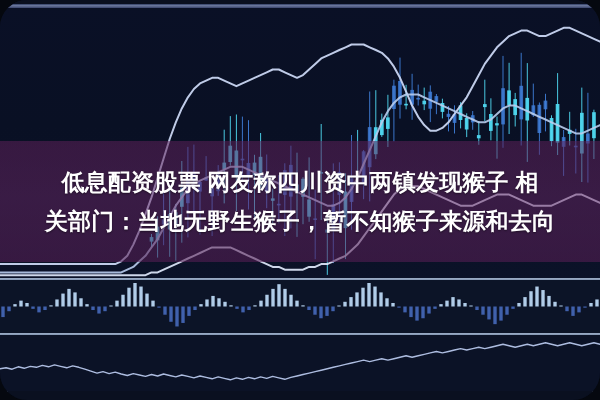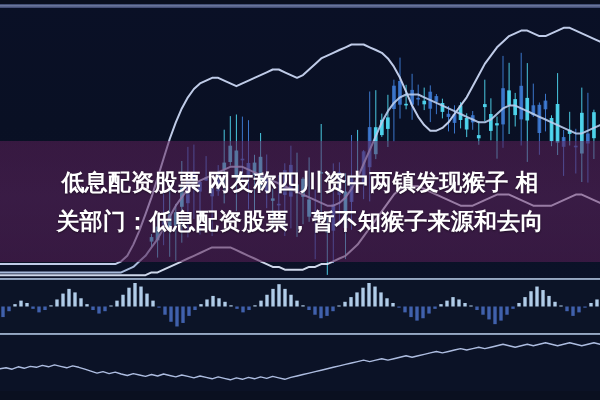--- a/index.html
+++ b/index.html
@@ -1,19 +1,20 @@
 <!DOCTYPE html>
 <html><head>
 <meta charset="utf-8">
 <style>
   html,body{margin:0;padding:0;background:#05080f;}
   #stage{
     position:relative;width:600px;height:400px;overflow:hidden;
     background:#080d1c;
     font-family:"Liberation Sans","DejaVu Sans",sans-serif;
+    border-radius:27px;
   }
   
   .panel{position:absolute;left:0;width:600px;overflow:hidden;}
   #price-panel{top:0;height:278px;background:
      linear-gradient(180deg,#0a1026 0%,#091024 45%,#0b1228 100%);}
   #hist-panel{top:280px;height:53px;background:#0c1427;}
   #line-panel{top:335px;height:56px;background:#0b1226;}
   #bottom-strip{top:391px;height:9px;background:#0a1020;}
 
   .hrule{position:absolute;left:0;width:600px;height:2px;
@@ -217,21 +218,21 @@
       <path id="bb-upper" class="bb-outer" d="M0.0 264.1 L6.1 264.1 L12.1 264.1 L18.2 264.1 L24.2 264.1 L30.3 264.1 L36.4 264.1 L42.4 264.1 L48.5 264.1 L54.5 264.1 L60.6 264.1 L66.7 264.1 L72.7 264.1 L78.8 264.1 L84.8 264.1 L90.9 264.1 L97.0 264.1 L103.0 264.1 L109.1 264.1 L115.2 264.1 L121.2 261.3 L127.3 255.8 L133.3 244.6 L139.4 230.7 L145.5 214.1 L151.5 197.4 L157.6 177.9 L163.6 158.5 L169.7 139.0 L175.8 122.3 L181.8 108.4 L187.9 97.3 L193.9 89.0 L200.0 83.4 L206.1 80.6 L212.1 77.8 L218.2 77.8 L224.2 80.6 L230.3 83.4 L236.4 86.2 L242.4 83.4 L248.5 80.6 L254.5 77.8 L260.6 75.1 L266.7 72.3 L272.7 69.5 L278.8 69.5 L284.8 72.3 L290.9 75.1 L297.0 77.8 L303.0 75.1 L309.1 69.5 L315.2 63.9 L321.2 58.4 L327.3 55.6 L333.3 52.8 L339.4 50.0 L345.5 47.3 L351.5 44.5 L357.6 44.5 L363.6 44.5 L369.7 47.3 L375.8 50.0 L381.8 52.8 L387.9 58.4 L393.9 66.7 L400.0 77.8 L406.1 91.7 L412.1 105.6 L418.2 116.8 L424.2 125.1 L430.3 130.7 L436.4 130.7 L442.4 127.9 L448.5 122.3 L454.5 114.0 L460.6 105.6 L466.7 97.3 L472.7 86.2 L478.8 75.1 L484.8 63.9 L490.9 55.6 L497.0 47.3 L503.0 41.7 L509.1 36.1 L515.2 33.4 L521.2 30.6 L527.3 30.6 L533.3 33.4 L539.4 36.1 L545.5 36.1 L551.5 33.4 L557.6 30.6 L563.6 27.8 L569.7 27.8 L575.8 30.6 L581.8 33.4 L587.9 36.1 L593.9 38.9 L600.0 41.7"></path>
       <path id="bb-mid" class="bb-mid" d="M0.0 272.4 L6.1 272.4 L12.1 272.4 L18.2 272.4 L24.2 272.4 L30.3 272.4 L36.4 272.4 L42.4 272.4 L48.5 272.4 L54.5 272.4 L60.6 272.4 L66.7 272.4 L72.7 272.4 L78.8 272.4 L84.8 272.4 L90.9 272.4 L97.0 272.4 L103.0 272.4 L109.1 272.4 L115.2 272.4 L121.2 272.4 L127.3 269.7 L133.3 266.9 L139.4 261.3 L145.5 255.8 L151.5 247.4 L157.6 239.1 L163.6 228.0 L169.7 216.8 L175.8 205.7 L181.8 197.4 L187.9 189.0 L193.9 183.5 L200.0 180.7 L206.1 177.9 L212.1 175.1 L218.2 172.4 L224.2 169.6 L230.3 166.8 L236.4 166.8 L242.4 166.8 L248.5 169.6 L254.5 172.4 L260.6 175.1 L266.7 177.9 L272.7 180.7 L278.8 183.5 L284.8 186.3 L290.9 189.0 L297.0 191.8 L303.0 194.6 L309.1 197.4 L315.2 200.2 L321.2 202.9 L327.3 205.7 L333.3 205.7 L339.4 202.9 L345.5 197.4 L351.5 189.0 L357.6 177.9 L363.6 164.0 L369.7 150.1 L375.8 136.2 L381.8 122.3 L387.9 111.2 L393.9 102.9 L400.0 97.3 L406.1 94.5 L412.1 94.5 L418.2 94.5 L424.2 97.3 L430.3 100.1 L436.4 102.9 L442.4 105.6 L448.5 108.4 L454.5 111.2 L460.6 114.0 L466.7 116.8 L472.7 119.5 L478.8 122.3 L484.8 122.3 L490.9 119.5 L497.0 114.0 L503.0 108.4 L509.1 105.6 L515.2 105.6 L521.2 108.4 L527.3 111.2 L533.3 114.0 L539.4 116.8 L545.5 119.5 L551.5 122.3 L557.6 125.1 L563.6 127.9 L569.7 130.7 L575.8 133.4 L581.8 133.4 L587.9 130.7 L593.9 127.9 L600.0 125.1"></path>
       <path id="bb-lower" class="ma-line" d="M0.0 275.2 L6.1 275.2 L12.1 275.2 L18.2 275.2 L24.2 275.2 L30.3 275.2 L36.4 275.2 L42.4 275.2 L48.5 275.2 L54.5 275.2 L60.6 275.2 L66.7 275.2 L72.7 275.2 L78.8 275.2 L84.8 275.2 L90.9 275.2 L97.0 275.2 L103.0 275.2 L109.1 275.2 L115.2 275.2 L121.2 275.2 L127.3 275.2 L133.3 275.2 L139.4 275.2 L145.5 275.2 L151.5 272.4 L157.6 272.4 L163.6 269.7 L169.7 266.9 L175.8 264.1 L181.8 261.3 L187.9 258.5 L193.9 255.8 L200.0 253.0 L206.1 250.2 L212.1 247.4 L218.2 247.4 L224.2 247.4 L230.3 247.4 L236.4 250.2 L242.4 253.0 L248.5 255.8 L254.5 258.5 L260.6 261.3 L266.7 264.1 L272.7 266.9 L278.8 266.9 L284.8 269.7 L290.9 269.7 L297.0 269.7 L303.0 269.7 L309.1 266.9 L315.2 266.9 L321.2 264.1 L327.3 264.1 L333.3 261.3 L339.4 258.5 L345.5 255.8 L351.5 250.2 L357.6 244.6 L363.6 236.3 L369.7 228.0 L375.8 219.6 L381.8 211.3 L387.9 202.9 L393.9 194.6 L400.0 189.0 L406.1 186.3 L412.1 186.3 L418.2 186.3 L424.2 189.0 L430.3 191.8 L436.4 194.6 L442.4 197.4 L448.5 200.2 L454.5 202.9 L460.6 205.7 L466.7 205.7 L472.7 205.7 L478.8 202.9 L484.8 200.2 L490.9 197.4 L497.0 194.6 L503.0 194.6 L509.1 194.6 L515.2 197.4 L521.2 200.2 L527.3 202.9 L533.3 205.7 L539.4 205.7 L545.5 205.7 L551.5 205.7 L557.6 202.9 L563.6 200.2 L569.7 197.4 L575.8 194.6 L581.8 194.6 L587.9 197.4 L593.9 200.2 L600.0 202.9"></path>
     </svg>
   </div>
 
   <div id="banner-tint"></div>
 
   <div id="headline">
     <div class="ln">低息配资股票 网友称四川资中两镇发现猴子 相</div>
-    <div class="ln">关部门：低息配资股票，暂不知猴子来源和去向</div>
+    <div class="ln">关部门：当地无野生猴子，暂不知猴子来源和去向</div>
   </div>
 
   <div class="hrule" style="top:278px"></div>
   <div class="panel" id="hist-panel">
     <svg id="hist-svg" width="600" height="53">
         <rect x="1.32" width="3.36" y="26.50" height="10.58" fill="#4a6ec4" opacity="0.85"></rect>
         <rect x="7.32" width="3.36" y="26.50" height="4.70" fill="#4a6ec4" opacity="0.85"></rect>
         <rect x="13.32" width="3.36" y="24.15" height="2.35" fill="#b9d6f2" opacity="0.95"></rect>
         <rect x="19.32" width="3.36" y="20.63" height="5.88" fill="#b9d6f2" opacity="0.95"></rect>
         <rect x="25.32" width="3.36" y="22.98" height="3.52" fill="#b9d6f2" opacity="0.95"></rect>

